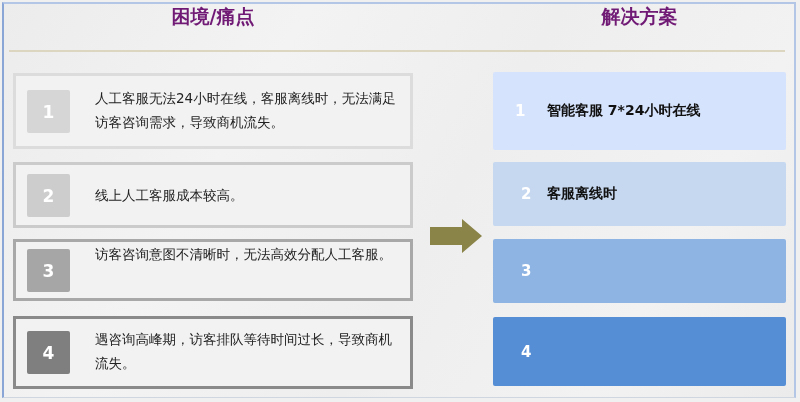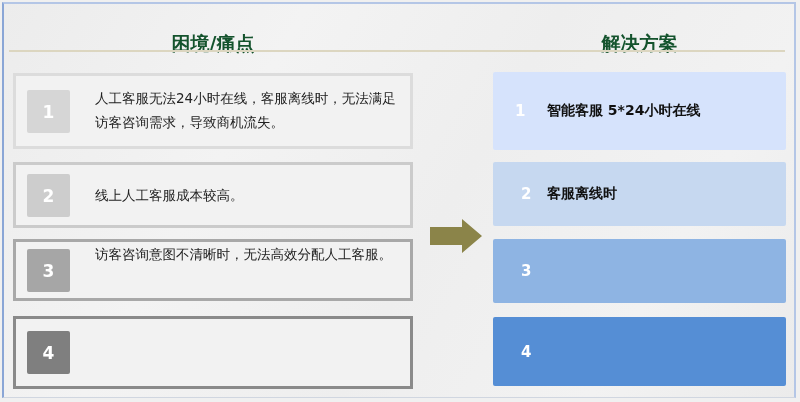--- a/index.html
+++ b/index.html
@@ -12,22 +12,22 @@
   .frame {
     position: absolute; left: 2px; top: 2px; width: 794px; height: 396px;
     border-left: 2px solid #8aa6d6;
     border-top: 2px solid #b4c6e6;
     border-right: 2px solid #b4c6e6;
     border-bottom: 1px solid #d0d6e0;
     box-sizing: border-box;
     background: linear-gradient(120deg, #ececec 0%, #f3f3f3 30%, #eeeeee 55%, #f2f2f2 80%, #ebebeb 100%);
   }
   .col-title {
-    position: absolute; top: 28px; height: 30px; line-height: 30px;
-    font-size: 19px; font-weight: bold; color: #14532d; text-align: center;
+    position: absolute; top: 1px; height: 30px; line-height: 30px;
+    font-size: 19px; font-weight: bold; color: #701a75; text-align: center;
   }
   .underline {
     position: absolute; top: 50px; height: 2px; background: #dcd6c0;
   }
   .pain-card {
     position: absolute; left: 13px; width: 400px;
     box-sizing: border-box; background: #f2f2f2;
     display: flex; align-items: center;
   }
   .num-box {
@@ -76,29 +76,30 @@
   <div class="pain-text" style="top:18px;">线上人工客服成本较高。</div>
 </div>
 
 <div class="pain-card" style="top:239px;height:62px;border:3px solid #a8a8a8;">
   <div class="num-box" style="background:#a6a6a6;top:7px;">3</div>
   <div class="pain-text" style="top:0;">访客咨询意图不清晰时，无法高效分配人工客服。</div>
 </div>
 
 <div class="pain-card" style="top:316px;height:73px;border:3px solid #8a8a8a;">
   <div class="num-box" style="background:#7f7f7f;top:12px;">4</div>
+  <div class="pain-text" style="top:8px;">遇咨询高峰期，访客排队等待时间过长，导致商机流失。</div>
 </div>
 
 <svg class="arrow" viewBox="0 0 52 34">
   <polygon points="0,8 32,8 32,0 52,17 32,34 32,26 0,26" fill="#8b8449"></polygon>
 </svg>
 
 <div class="sol-card" style="top:72px;height:78px;background:#d6e3fc;">
   <span class="sol-num">1</span>
-  <span class="sol-text">智能客服 5*24小时在线</span>
+  <span class="sol-text">智能客服 7*24小时在线</span>
 </div>
 
 <div class="sol-card" style="top:162px;height:64px;background:#c6d8f0;">
   <span class="sol-num" style="left:28px;">2</span>
   <span class="sol-text">客服离线时</span>
 </div>
 
 <div class="sol-card" style="top:239px;height:64px;background:#8eb4e3;">
   <span class="sol-num" style="left:28px;">3</span>
 </div>

